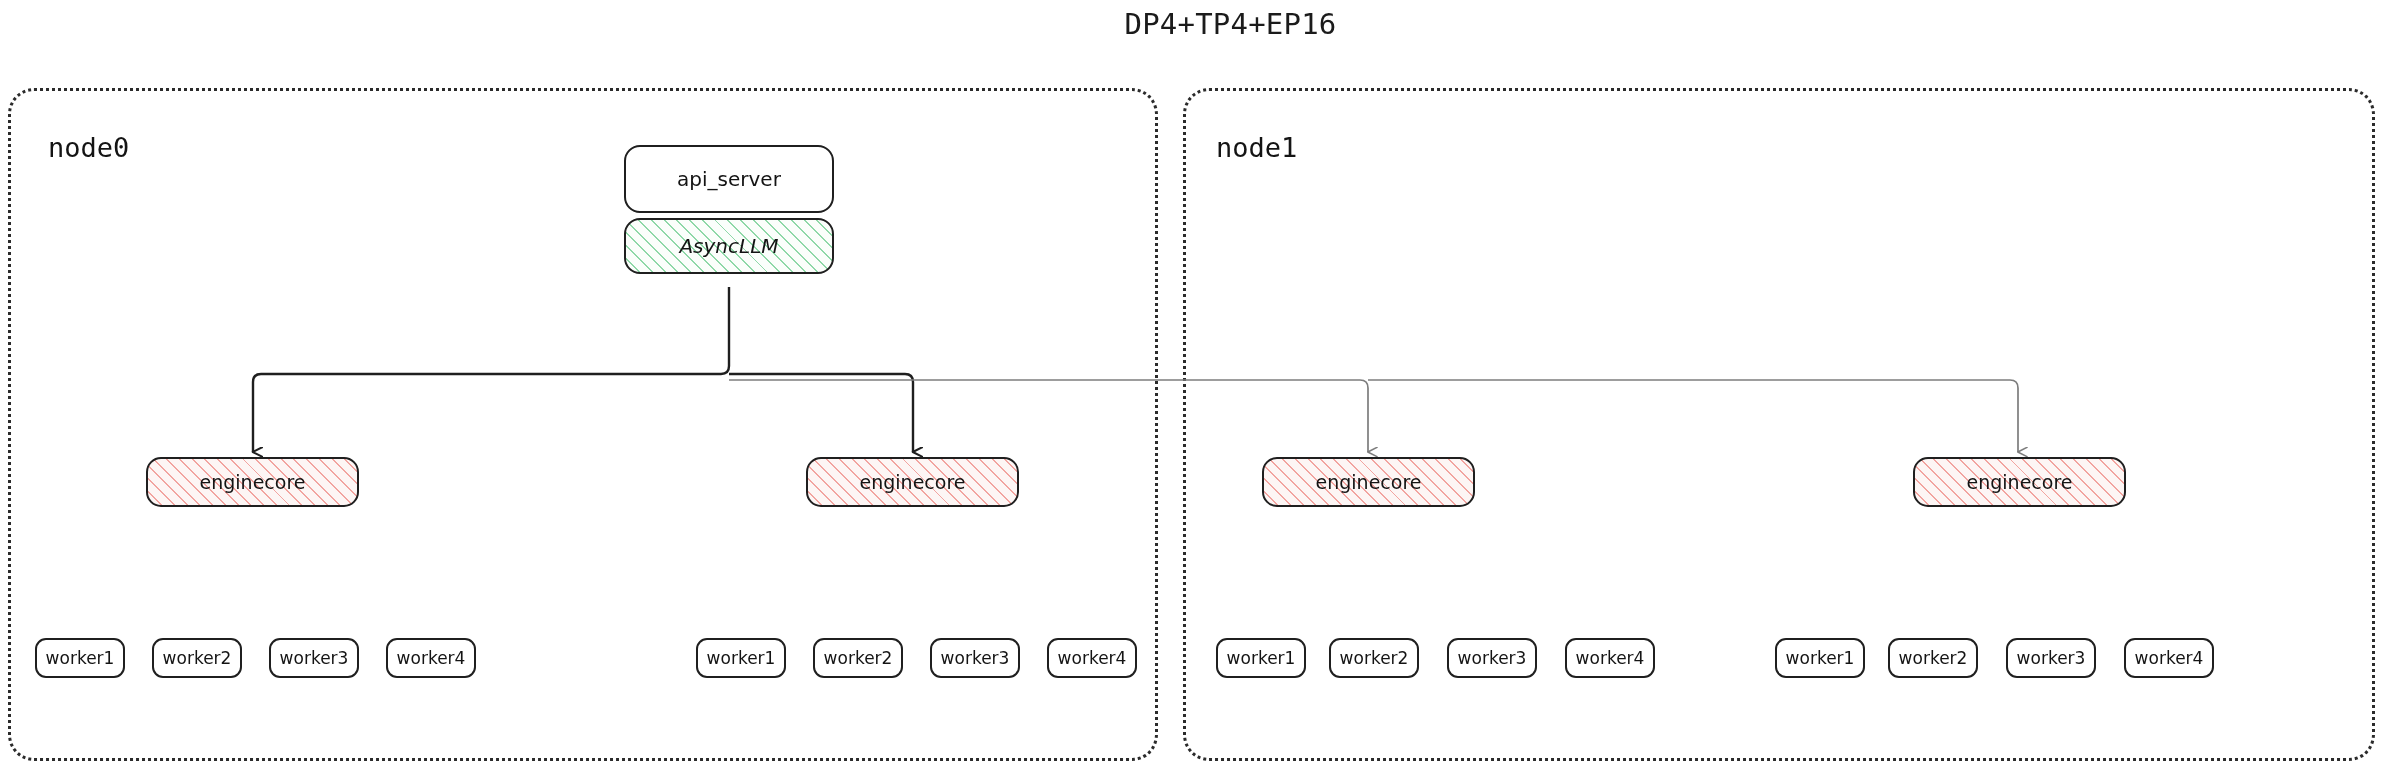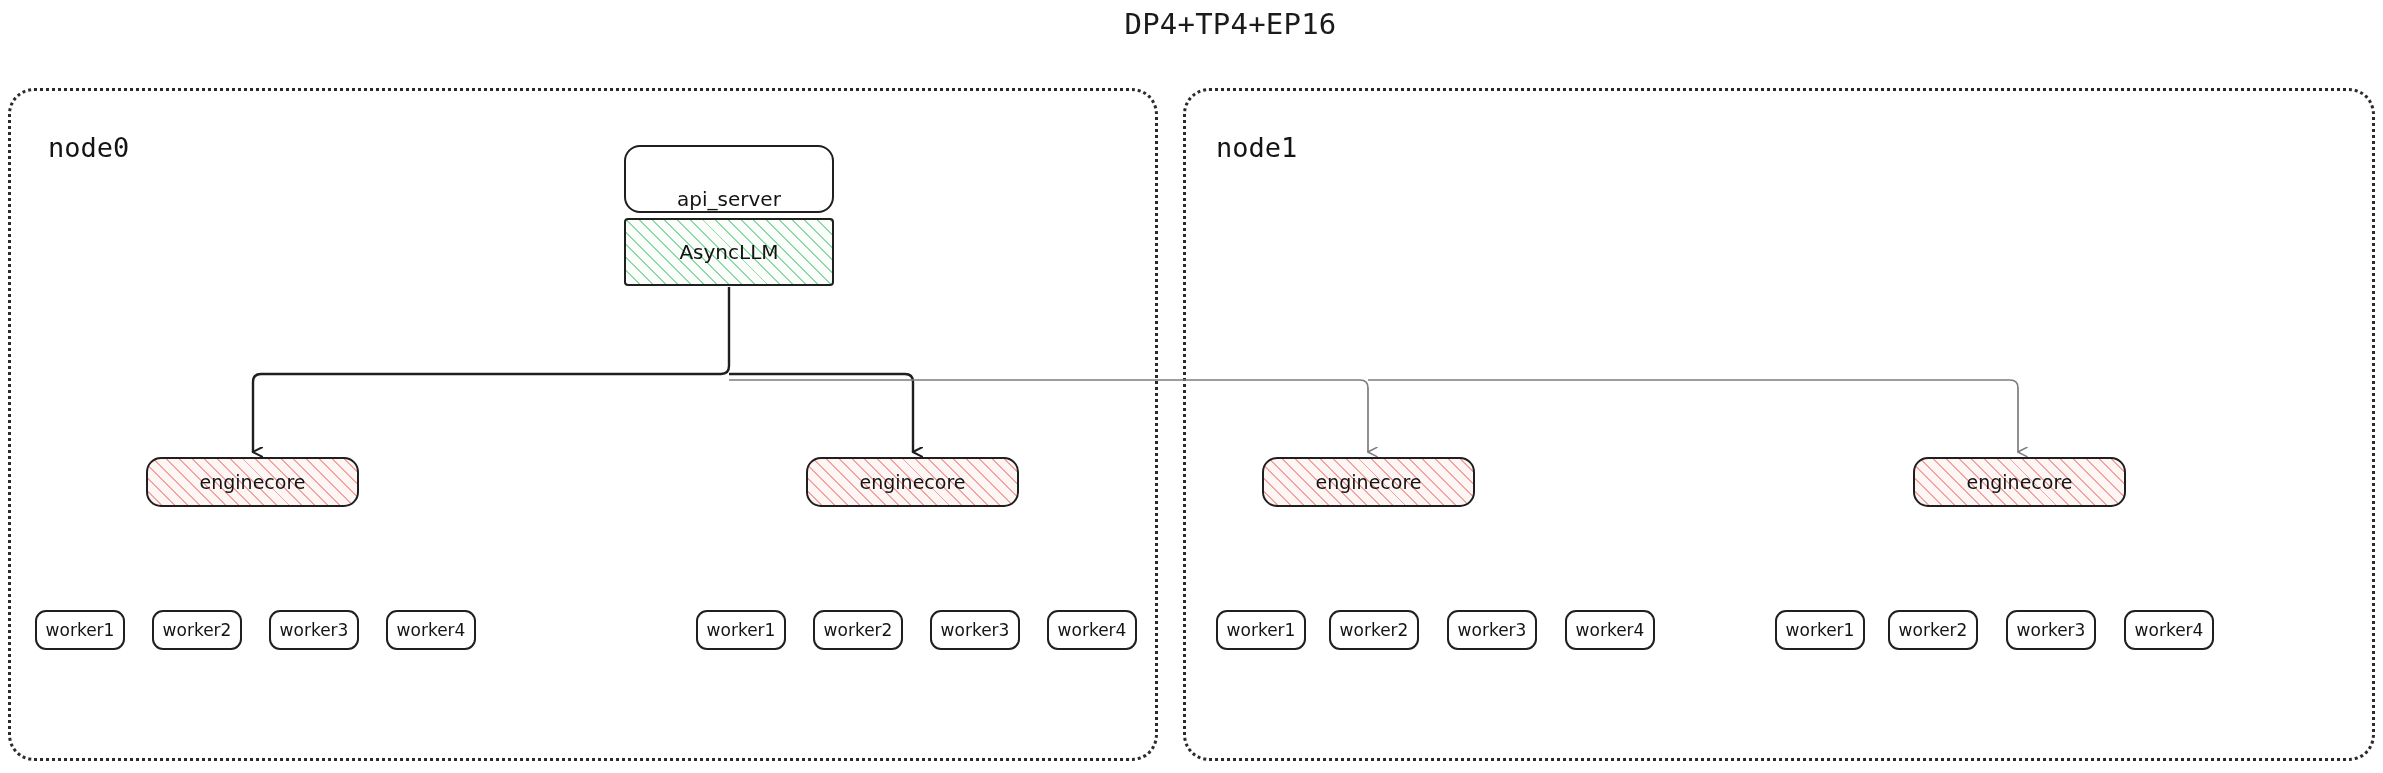--- a/index.html
+++ b/index.html
@@ -71,36 +71,36 @@
     color: #141414;
     white-space: nowrap;
   }
 
   
   #api-server-box {
     left: 624px; top: 145px; width: 210px; height: 68px;
     font-size: 20px;
     border-radius: 16px;
     z-index: 5;
-    align-items: flex-end;
   }
 
   
   #asyncllm-box {
-    left: 624px; top: 218px; width: 210px; height: 68px;
+    left: 624px; top: 218px; width: 210px; height: 56px;
     font-size: 20px;
-    border-radius: 4px;
+    border-radius: 16px;
     z-index: 5;
     background-color: #fbfefb;
     background-image: repeating-linear-gradient(
         45deg,
         rgba(137, 214, 163, 0.95) 0px,
         rgba(137, 214, 163, 0.95) 1.4px,
         rgba(255,255,255,0) 1.4px,
         rgba(255,255,255,0) 9px);
+    font-style: italic;
   }
 
   
   .enginecore-box {
     top: 457px;
     width: 213px;
     height: 50px;
     font-size: 19px;
     border-radius: 15px;
     z-index: 5;
@@ -112,21 +112,21 @@
         rgba(255,255,255,0) 1.4px,
         rgba(255,255,255,0) 9px);
   }
   #enginecore-0 { left: 146px;  }
   #enginecore-1 { left: 806px;  }
   #enginecore-2 { left: 1262px; }
   #enginecore-3 { left: 1913px; }
 
   
   .worker-box {
-    top: 610px;
+    top: 638px;
     height: 40px;
     font-size: 17px;
     border-radius: 11px;
     border-width: 2px;
     z-index: 5;
     padding: 0 6px;
   }
 
   
   #connector-layer {

